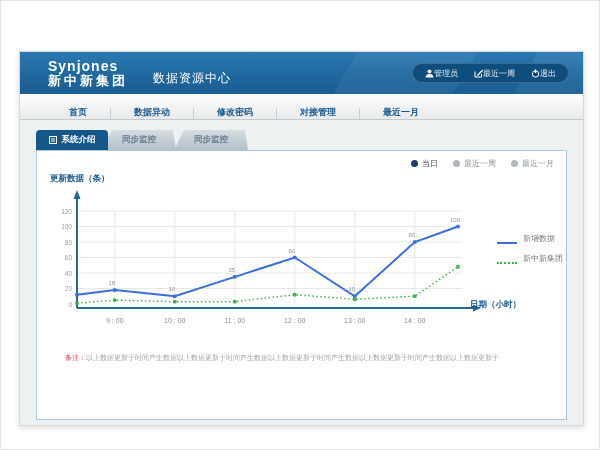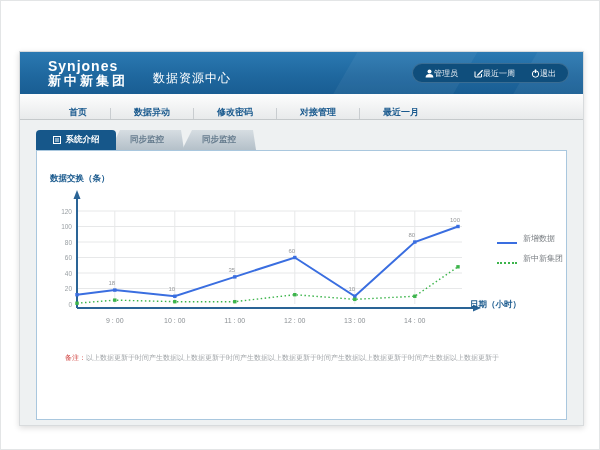--- a/index.html
+++ b/index.html
@@ -50,21 +50,21 @@
     font-size:9px; font-weight:bold; color:#1a5a8e; padding:0 23px; cursor:pointer; white-space:nowrap;
   }
   .nav-sep { width:1px; height:11px; background:#c9cdd0; }
   
   .tabs { display:flex; margin:9px 0 0 16px; height:21px; align-items:flex-end; }
   .tab {
     position:relative; height:20px; display:flex; align-items:center; justify-content:center;
     font-size:8.5px; font-weight:bold; cursor:pointer;
   }
   .tab.active {
-    width:80px; background:#16578a; color:#fff; border-radius:4px 4px 0 0; z-index:3; gap:5px;
+    width:72px; background:#16578a; color:#fff; border-radius:4px 4px 0 0; z-index:3; gap:5px;
   }
   .tab.inactive {
     width:74px; margin-left:-6px; color:#667c8e; z-index:1;
     background:linear-gradient(180deg,#d6dde2,#b4c0c9);
     clip-path:polygon(10px 0, calc(100% - 3px) 0, 100% 100%, 0 100%);
   }
   .tab.inactive + .tab.inactive { margin-left:-2px; }
   
   .panel {
     position:relative; margin:0 16px; height:270px; background:#fff;
@@ -161,22 +161,36 @@
     <div class="tab inactive">
       <span>同步监控</span>
     </div>
     <div class="tab inactive">
       <span>同步监控</span>
     </div>
   </div>
 
   <div class="panel">
 
-
-    <div class="y-axis-title">数据交换（条）</div>
+    <div class="radio-row">
+      <div class="radio-item selected">
+        <span class="radio-dot"></span>
+        <span class="radio-label">当日</span>
+      </div>
+      <div class="radio-item">
+        <span class="radio-dot"></span>
+        <span class="radio-label">最近一周</span>
+      </div>
+      <div class="radio-item">
+        <span class="radio-dot"></span>
+        <span class="radio-label">最近一月</span>
+      </div>
+    </div>
+
+    <div class="y-axis-title">更新数据（条）</div>
 
     <svg id="chart-svg" class="chart-svg" width="528" height="268" viewBox="0 0 528 268">
         <text class="ytick" x="35" y="155.5">0</text>
         <line class="grid" x1="40" y1="137.5" x2="425" y2="137.5"></line>
         <text class="ytick" x="35" y="140">20</text>
         <line class="grid" x1="40" y1="122" x2="425" y2="122"></line>
         <text class="ytick" x="35" y="124.5">40</text>
         <line class="grid" x1="40" y1="106.5" x2="425" y2="106.5"></line>
         <text class="ytick" x="35" y="109">60</text>
         <line class="grid" x1="40" y1="91" x2="425" y2="91"></line>

